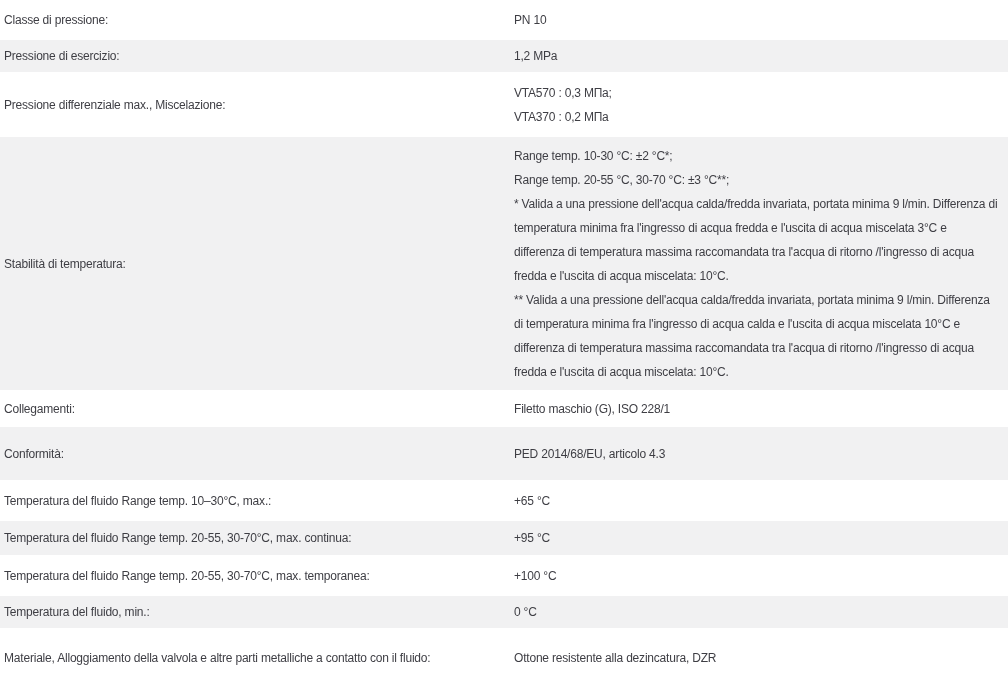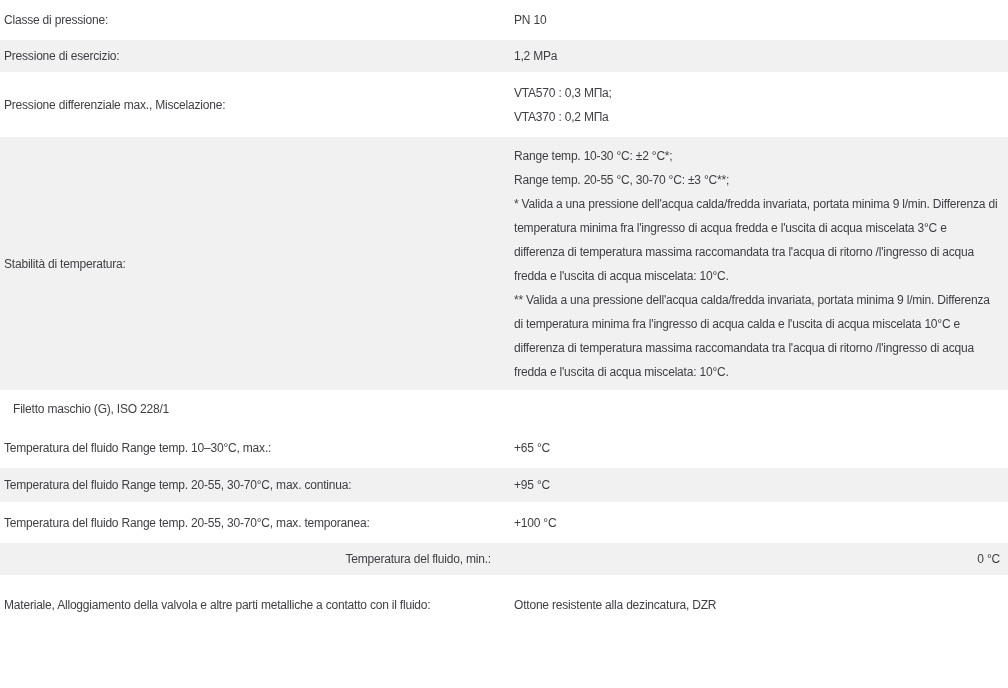--- a/index.html
+++ b/index.html
@@ -48,21 +48,21 @@
   
   .r0{min-height:40px;}
   .r1{min-height:32px;}
   .r2{min-height:65px;}
   .r3{min-height:253px;}
   .r4{min-height:37px;}
   .r5{min-height:53px;}
   .r6{min-height:41px;}
   .r7{min-height:34px;justify-content:space-between;}
   .r8{min-height:41px;}
-  .r9{min-height:32px;text-align:right;}
+  .r9{min-height:32px;}
   .r10{min-height:60px;}
 </style>
 </head>
 <body>
 
 <div class="spec-table">
 
   <div class="row r0">
     <div class="cell cell-label">Classe di pressione:</div>
     <div class="cell cell-value">PN 10</div>
@@ -81,23 +81,28 @@
 
   <div class="row r3 alt">
     <div class="cell cell-label">Stabilità di temperatura:</div>
     <div class="cell cell-value">Range temp. 10-30 °C: ±2 °C*;
 Range temp. 20-55 °C, 30-70 °C: ±3 °C**;
 * Valida a una pressione dell'acqua calda/fredda invariata, portata minima 9 l/min. Differenza di temperatura minima fra l'ingresso di acqua fredda e l'uscita di acqua miscelata 3°C e differenza di temperatura massima raccomandata tra l'acqua di ritorno /l'ingresso di acqua fredda e l'uscita di acqua miscelata: 10°C.
 ** Valida a una pressione dell'acqua calda/fredda invariata, portata minima 9 l/min. Differenza di temperatura minima fra l'ingresso di acqua calda e l'uscita di acqua miscelata 10°C e differenza di temperatura massima raccomandata tra l'acqua di ritorno /l'ingresso di acqua fredda e l'uscita di acqua miscelata: 10°C.</div>
   </div>
 
   <div class="row r4">
+    <div class="cell cell-label">Collegamenti:</div>
     <div class="cell cell-value">Filetto maschio (G), ISO 228/1</div>
   </div>
 
+  <div class="row r5 alt">
+    <div class="cell cell-label">Conformità:</div>
+    <div class="cell cell-value">PED 2014/68/EU, articolo 4.3</div>
+  </div>
 
   <div class="row r6">
     <div class="cell cell-label">Temperatura del fluido Range temp. 10–30°C, max.:</div>
     <div class="cell cell-value">+65 °C</div>
   </div>
 
   <div class="row r7 alt">
     <div class="cell cell-label">Temperatura del fluido Range temp. 20-55, 30-70°C, max. continua:</div>
     <div class="cell cell-value">+95 °C</div>
   </div>

